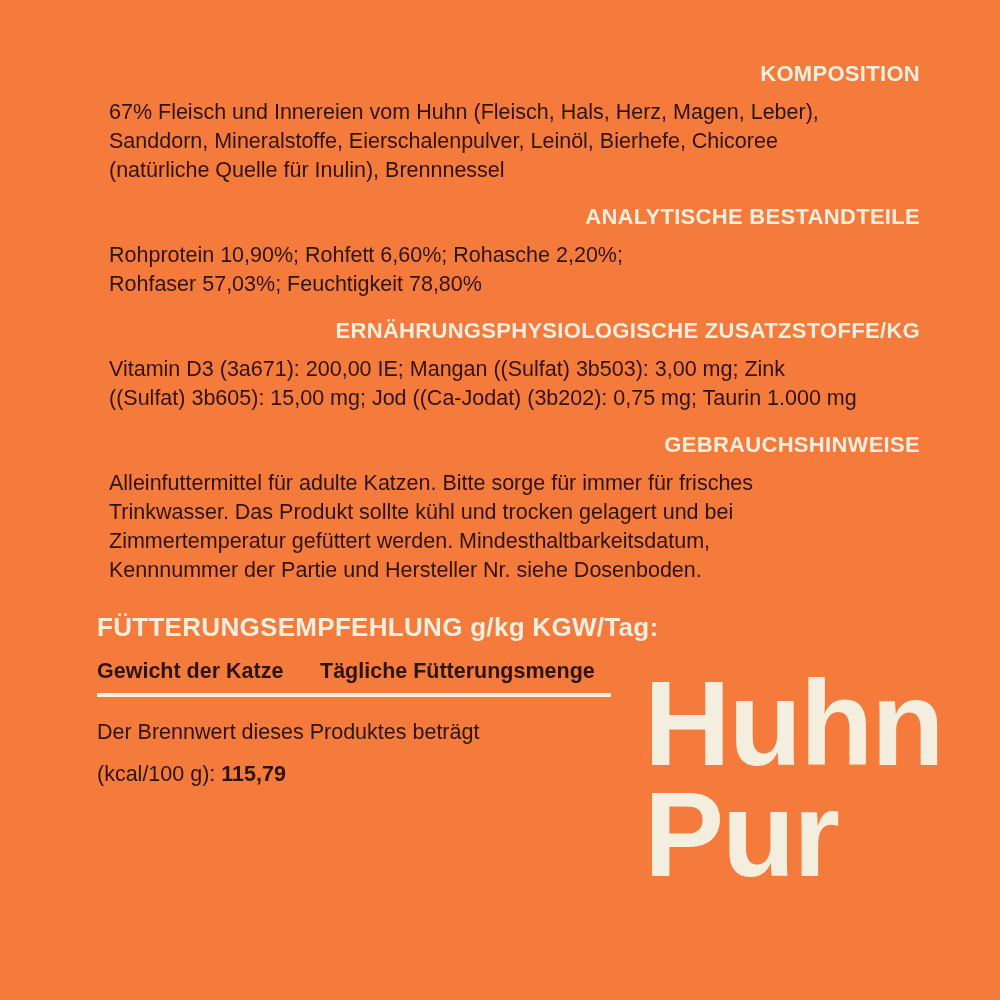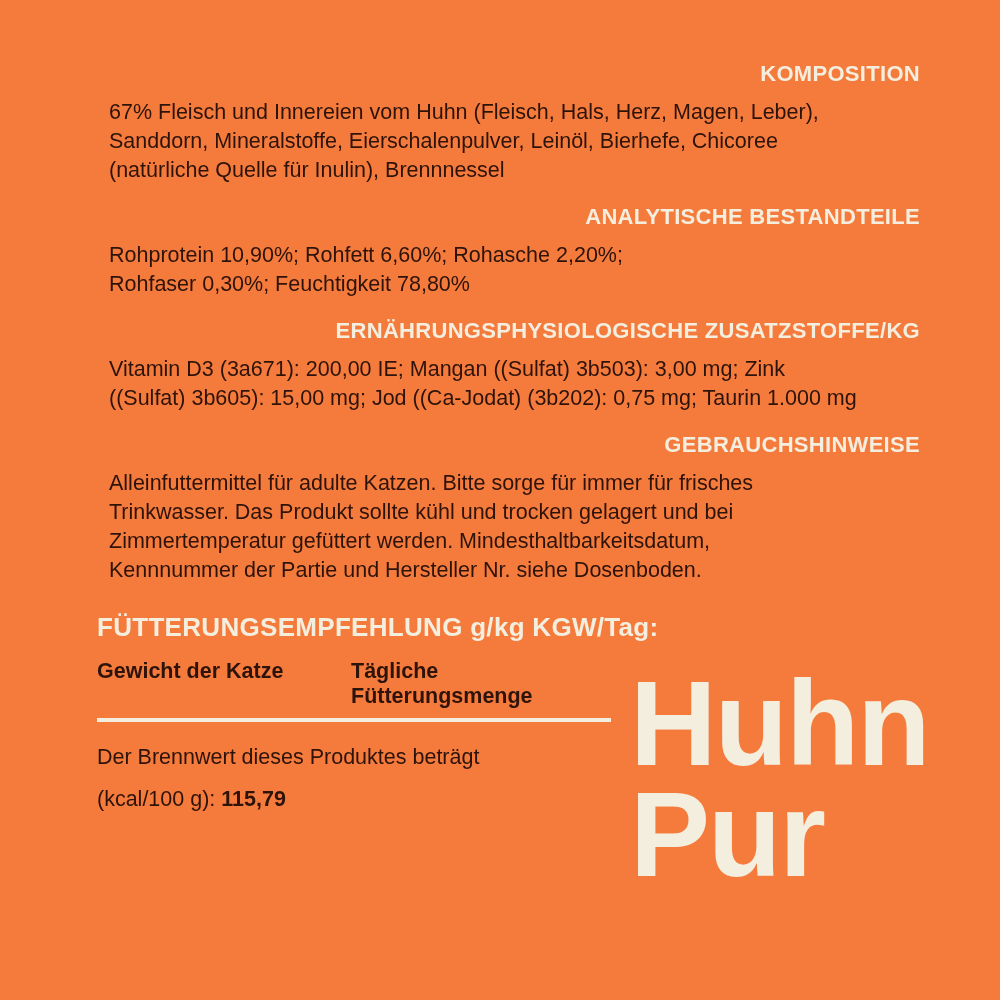--- a/index.html
+++ b/index.html
@@ -52,21 +52,21 @@
   .feed-table{
     width:514px;
     margin-top:20px;
     font-size:21.5px;
   }
   .feed-row{
     display:flex;
     align-items:baseline;
   }
   .feed-row .c1{width:223px;flex:0 0 223px;}
-  .feed-row .c2{flex:1;margin-left:31px;}
+  .feed-row .c2{flex:1;}
   .feed-head{
     font-weight:bold;
     padding-bottom:9px;
     border-bottom:4px solid var(--cream);
   }
   .feed-body .feed-row{
     padding:13px 0 12px 0;
     border-bottom:3px solid var(--cream);
     font-weight:500;
   }
@@ -74,21 +74,21 @@
     margin:14px 0 0 0;
     font-size:21.5px;
     line-height:42px;
     font-weight:500;
     max-width:560px;
     white-space:pre-line;
   }
   .energy b{font-weight:bold;}
   .product-name{
     position:absolute;
-    left:630px;
+    left:644px;
     top:668px;
     font-size:120px;
     line-height:111px;
     font-weight:bold;
     letter-spacing:-2px;
     color:var(--cream);
     white-space:nowrap;
   }
 </style>
 </head>
@@ -99,21 +99,21 @@
   <div class="section">
     <h2>KOMPOSITION</h2>
     <p>67% Fleisch und Innereien vom Huhn (Fleisch, Hals, Herz, Magen, Leber),
 Sanddorn, Mineralstoffe, Eierschalenpulver, Leinöl, Bierhefe, Chicoree
 (natürliche Quelle für Inulin), Brennnessel</p>
   </div>
 
   <div class="section">
     <h2>ANALYTISCHE BESTANDTEILE</h2>
     <p>Rohprotein 10,90%; Rohfett 6,60%; Rohasche 2,20%;
-Rohfaser 0,30%; Feuchtigkeit 78,80%</p>
+Rohfaser 57,03%; Feuchtigkeit 78,80%</p>
   </div>
 
   <div class="section">
     <h2>ERNÄHRUNGSPHYSIOLOGISCHE ZUSATZSTOFFE/KG</h2>
     <p>Vitamin D3 (3a671): 200,00 IE; Mangan ((Sulfat) 3b503): 3,00 mg; Zink
 ((Sulfat) 3b605): 15,00 mg; Jod ((Ca-Jodat) (3b202): 0,75 mg; Taurin 1.000 mg</p>
   </div>
 
   <div class="section">
     <h2>GEBRAUCHSHINWEISE</h2>

